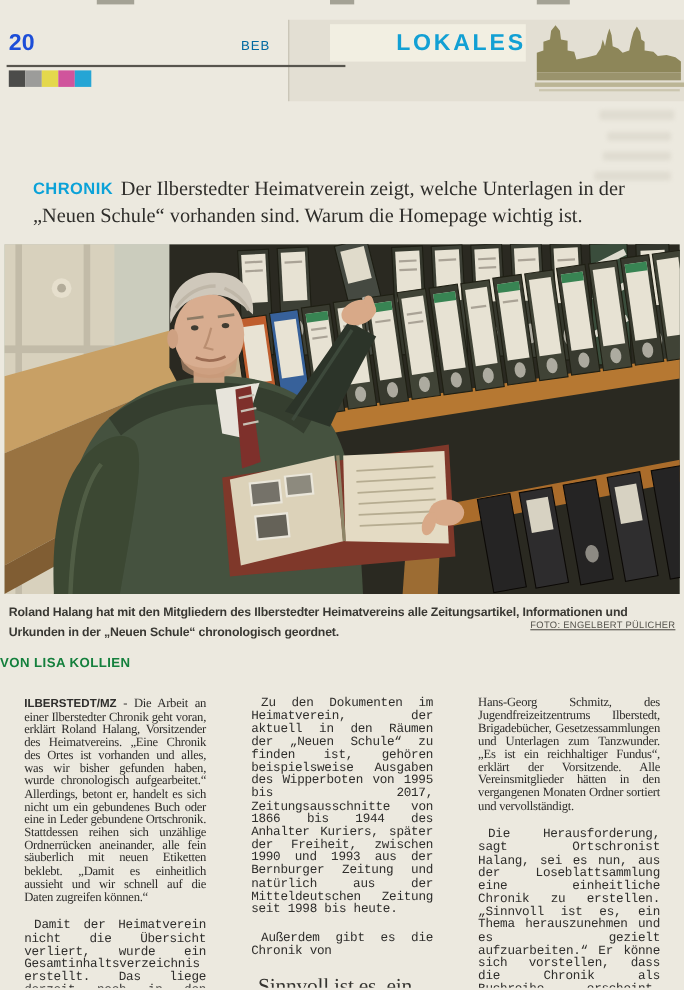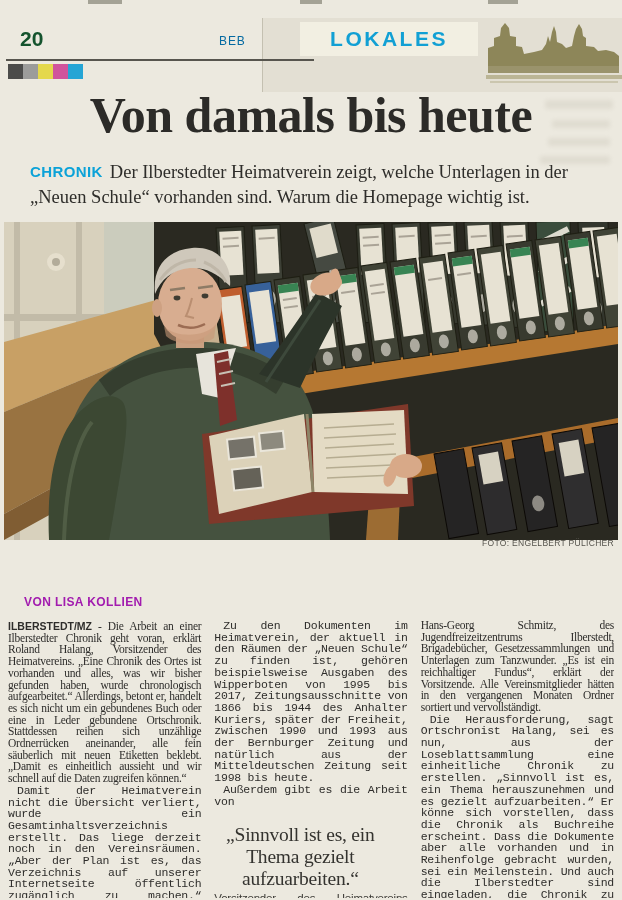--- a/index.html
+++ b/index.html
@@ -8,56 +8,56 @@
     position:relative; width:622px; height:900px; overflow:hidden;
     background:#ece9df;
     font-family:"Liberation Serif", serif; color:#2d2c29;
   }
   .abs { position:absolute; }
 
   
   .scan-band    { left:262px; top:18px; width:360px; height:74px; background:#d9d5c7; opacity:.5; }
   .lokales-strip{ left:300px; top:22px; width:178px; height:34px; background:#f2efe2; }
   .vert-edge    { left:262px; top:18px; width:1px; height:74px; background:#c4c0b1; }
-  .page-num     { left:8px;  top:27px; font:bold 21px "Liberation Sans", sans-serif; color:#14532d;margin-left:12px; }
+  .page-num     { left:8px;  top:27px; font:bold 21px "Liberation Sans", sans-serif; color:#1d4ed8; }
   .issue-date   { left:40px; top:34px; font:12px "Liberation Sans", sans-serif; letter-spacing:.9px; color:#3c3b36; }
   .edition      { left:219px; top:34px; font:12px "Liberation Sans", sans-serif; letter-spacing:.9px; color:#0369a1; }
   .header-rule  { left:6px; top:59px; width:308px; height:2px; background:#57554e; }
   .regbar       { left:8px; top:64px; display:flex; }
   .regbar .sw   { width:15px; height:15px; }
-  .section-title{ left:300px; top:27px; width:178px; text-align:center;
+  .section-title{ left:300px; top:27px; width:178px; text-align:right;
                   font:bold 21px "Liberation Sans", sans-serif; letter-spacing:2.5px; color:#12a0d4; }
   .skyline      { left:486px; top:20px; }
   .top-mark     { background:#6a6758; opacity:.55; }
 
   .ghost { background:#a09a88; opacity:.16; filter:blur(2px); border-radius:2px; }
 
   
   .headline { left:0; top:86px; width:622px; text-align:center;
               font-weight:bold; font-size:50px; letter-spacing:-.5px; color:#2c2b28; }
   .subhead  { left:30px; top:160px; width:584px; font-size:18.5px; line-height:24.5px; color:#2e2d2a; }
   .kicker   { font:bold 15px "Liberation Sans", sans-serif; color:#0ba2d8; letter-spacing:.4px;
               margin-right:7px; position:relative; top:-1px; }
 
   
   .photo { left:4px; top:222px; width:614px; height:318px; }
 
   
   .caption { left:8px; top:549px; width:606px;
              font:bold 11.2px "Liberation Sans", sans-serif; letter-spacing:-.15px;
              line-height:17.5px; color:#393833; }
-  .photo-credit { position:absolute; right:0; bottom:1px;
-             font:normal 8.5px "Liberation Sans", sans-serif; letter-spacing:.3px; color:#55534c; }
-
-  
-  .byline  { left:24px; top:595px; font:bold 12px "Liberation Sans", sans-serif; letter-spacing:.4px; color:#a21caf; }
+  .photo-credit { position:absolute; right:0; bottom:11px;
+             font:normal 8.5px "Liberation Sans", sans-serif; letter-spacing:.3px; color:#55534c;text-decoration:underline; }
+
+  
+  .byline  { left:0; top:595px; font:bold 12px "Liberation Sans", sans-serif; letter-spacing:.4px; color:#15803d; }
   .columns { left:8px; top:620px; width:606px; height:278px; display:flex; gap:13px; overflow:hidden; }
   .col { flex:1; text-align:justify; font-size:11.5px; line-height:11.7px;
          letter-spacing:-.25px; color:#2e2d2b; hyphens:auto; -webkit-hyphens:auto; }
-  .para { margin:0; }
+  .para { margin:14px; }
   .para.indent { text-indent:9px;font-family:Liberation Mono, monospace; }
   .lead-loc { font:bold 10.5px "Liberation Sans", sans-serif; letter-spacing:0; }
 
   .pullquote { margin-top:17px; }
   .pq-text { width:172px; font-size:19.5px; line-height:22px; letter-spacing:-.2px;
              text-align:center; color:#34332f; }
   .pq-author { margin-top:11px; font:bold 11.5px "Liberation Sans", sans-serif; color:#2e2d2a; }
   .pq-role   { margin-top:2px; font:11.5px "Liberation Sans", sans-serif; color:#3c3b36; letter-spacing:-.2px; }
 </style>
 </head>
@@ -89,21 +89,20 @@
     <rect x="2" y="46" width="131" height="7" fill="#8d8659" opacity=".85"></rect>
     <rect x="0" y="55" width="136" height="4" fill="#a9a37b" opacity=".7"></rect>
     <rect x="4" y="61" width="128" height="2" fill="#b4ae8c" opacity=".5"></rect>
   </svg>
 
   <div class="abs ghost" style="left:545px;top:100px;width:68px;height:9px;"></div>
   <div class="abs ghost" style="left:552px;top:120px;width:58px;height:8px;"></div>
   <div class="abs ghost" style="left:548px;top:138px;width:62px;height:8px;"></div>
   <div class="abs ghost" style="left:540px;top:156px;width:70px;height:8px;"></div>
 
-  <h1 class="abs headline">Von damals bis heute</h1>
   <div class="abs subhead">
     <span class="kicker">CHRONIK</span><span>Der Ilberstedter Heimatverein zeigt, welche Unterlagen in der „Neuen Schule“ vorhanden sind. Warum die Homepage wichtig ist.</span>
   </div>
 
   <svg class="abs photo" viewBox="0 0 614 318" preserveAspectRatio="none">
 
     <rect width="614" height="318" fill="#b9bfb2"></rect>
     <rect x="0" y="0" width="240" height="318" fill="#cbd0c3"></rect>
     <g>
       <rect x="0" y="0" width="100" height="318" fill="#d9d5c3"></rect>
@@ -361,33 +360,34 @@
       </g>
       <ellipse cx="402" cy="244" rx="16" ry="12" fill="#d9ab8b"></ellipse>
       <g transform="rotate(18 386 254)">
           <ellipse cx="386" cy="254" rx="6" ry="11" fill="#d9ab8b"></ellipse>
         </g>
     </g>
     <rect width="614" height="318" fill="#caa165" opacity=".06"></rect>
   </svg>
 
   <div class="abs caption">
+    <span>Roland Halang hat mit den Mitgliedern des Ilberstedter Heimatvereins alle Zeitungsartikel, Informationen und Urkunden in der „Neuen Schule“ chronologisch geordnet.</span>
     <span class="photo-credit">FOTO: ENGELBERT PÜLICHER</span>
   </div>
 
   <div class="abs byline">VON LISA KOLLIEN</div>
 
   <div class="abs columns">
     <div class="col">
       <p class="para"><span class="lead-loc">ILBERSTEDT/MZ</span><span> - </span><span>Die Arbeit an einer Ilberstedter Chronik geht voran, erklärt Roland Halang, Vorsitzender des Heimatvereins. „Eine Chronik des Ortes ist vorhanden und alles, was wir bisher gefunden haben, wurde chronologisch aufgearbeitet.“ Allerdings, betont er, handelt es sich nicht um ein gebundenes Buch oder eine in Leder gebundene Ortschronik. Stattdessen reihen sich unzählige Ordnerrücken aneinander, alle fein säuberlich mit neuen Etiketten beklebt. „Damit es einheitlich aussieht und wir schnell auf die Daten zugreifen können.“</span></p>
       <p class="para indent">Damit der Heimatverein nicht die Übersicht verliert, wurde ein Gesamtinhaltsverzeichnis erstellt. Das liege derzeit noch in den Vereinsräumen. „Aber der Plan ist es, das Verzeichnis auf unserer Internetseite öffentlich zugänglich zu machen.“ Natürlich werde es auch ausgedruckte Exemplare geben, aller-</p>
     </div>
     <div class="col">
       <p class="para indent">Zu den Dokumenten im Heimatverein, der aktuell in den Räumen der „Neuen Schule“ zu finden ist, gehören beispielsweise Ausgaben des Wipperboten von 1995 bis 2017, Zeitungsausschnitte von 1866 bis 1944 des Anhalter Kuriers, später der Freiheit, zwischen 1990 und 1993 aus der Bernburger Zeitung und natürlich aus der Mitteldeutschen Zeitung seit 1998 bis heute.</p>
-      <p class="para indent">Außerdem gibt es die Arbeit von</p>
+      <p class="para indent">Außerdem gibt es die Chronik von</p>
       <div class="pullquote">
         <div class="pq-text">„Sinnvoll ist es, ein Thema gezielt aufzuarbeiten.“</div>
         <div class="pq-role">Vorsitzender des Heimatvereins Ilberstedt</div>
       </div>
     </div>
     <div class="col">
       <p class="para">Hans-Georg Schmitz, des Jugendfreizeitzentrums Ilberstedt, Brigadebücher, Gesetzessammlungen und Unterlagen zum Tanzwunder. „Es ist ein reichhaltiger Fundus“, erklärt der Vorsitzende. Alle Vereinsmitglieder hätten in den vergangenen Monaten Ordner sortiert und vervollständigt.</p>
       <p class="para indent">Die Herausforderung, sagt Ortschronist Halang, sei es nun, aus der Loseblattsammlung eine einheitliche Chronik zu erstellen. „Sinnvoll ist es, ein Thema herauszunehmen und es gezielt aufzuarbeiten.“ Er könne sich vorstellen, dass die Chronik als Buchreihe erscheint. Dass die Dokumente aber alle vorhanden und in Reihenfolge gebracht wurden, sei ein Meilenstein. Und auch die Ilberstedter sind eingeladen, die Chronik zu besichtigen: Im September veranstaltet der Heimatverein den Tag der offenen Tür. Dann können die Besucher in den Ordnern blättern und in die Geschichte des Ortes eintauchen.</p>
     </div>
   </div>

